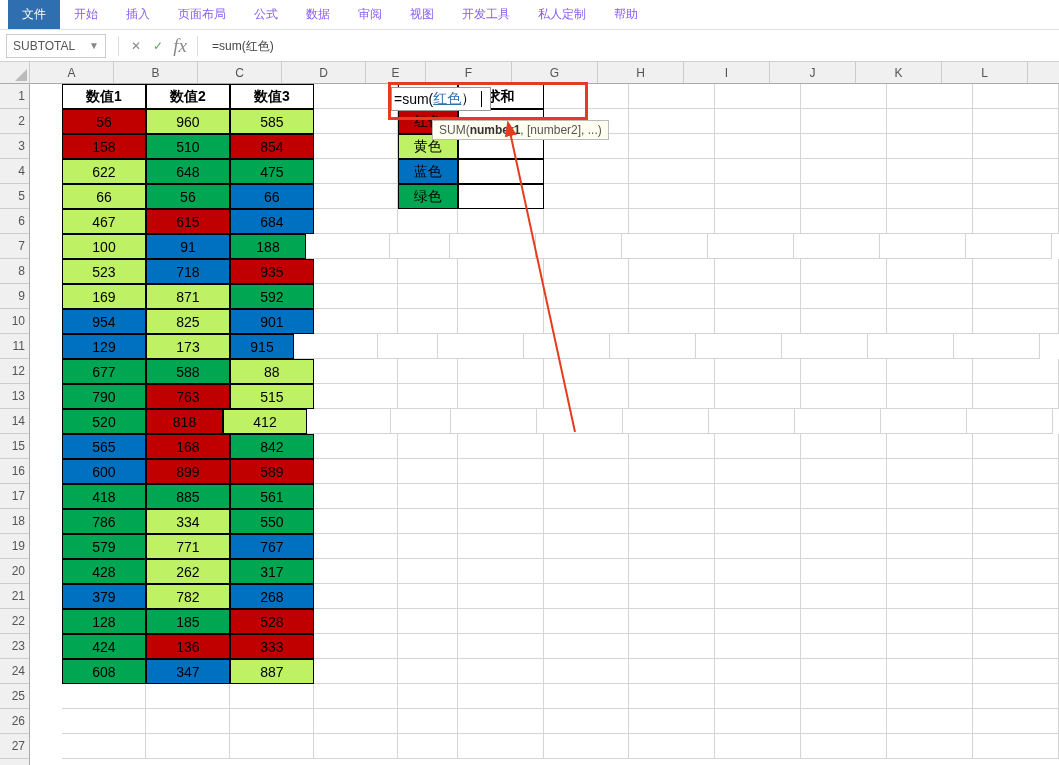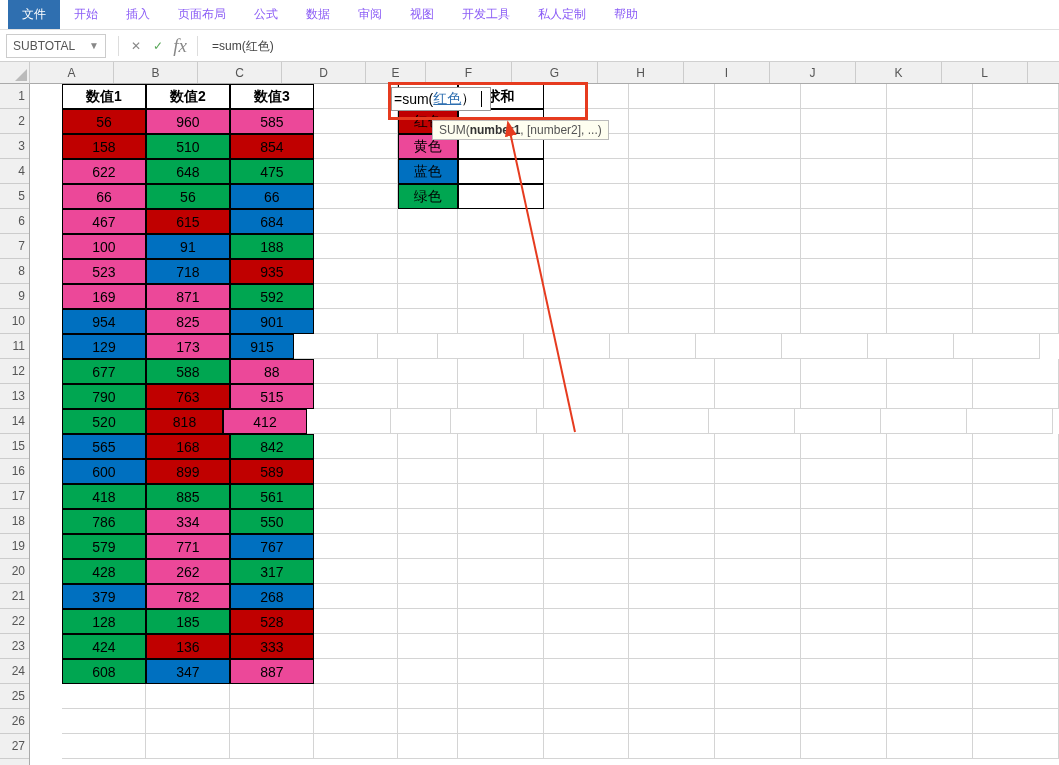--- a/index.html
+++ b/index.html
@@ -131,21 +131,21 @@
     border-bottom: 1px solid #d4d4d4;
     display: flex; align-items: center; justify-content: center;
     position: relative;
     font-size: 14px;
     overflow: visible;
   }
   .hdr { font-weight: bold; background: #fff; }
   .bordered { border: 1px solid #000 !important; }
   
   .bg-red { background: #c00000; }
-  .bg-yellow { background: #ec4899; }
+  .bg-yellow { background: #bef264; }
   .bg-green { background: #00a651; }
   .bg-blue { background: #0070c0; }
   .fg-black { color: #000; }
   
   .editing-box {
     position: absolute;
     border: 3px solid #e63b1f;
     left: 388px;
     top: 20px;
     width: 200px;
@@ -350,21 +350,21 @@
         <div class="cell" style="width: 86px;"></div>
         <div class="cell" style="width: 86px;"></div>
         <div class="cell" style="width: 86px;"></div>
         <div class="cell" style="width: 86px;"></div>
         <div class="cell" style="width: 86px;"></div>
         <div class="cell" style="width: 86px;"></div>
       </div>
       <div class="row">
         <div class="cell bg-yellow fg-black bordered" style="width: 84px;">100</div>
         <div class="cell bg-blue fg-black bordered" style="width: 84px;">91</div>
-        <div class="cell bg-green fg-black bordered" style="width: 84px;">188</div>
+        <div class="cell bg-green fg-black bordered" style="width: 76px;">188</div>
         <div class="cell" style="width: 84px;"></div>
         <div class="cell" style="width: 60px;"></div>
         <div class="cell" style="width: 86px;"></div>
         <div class="cell" style="width: 86px;"></div>
         <div class="cell" style="width: 86px;"></div>
         <div class="cell" style="width: 86px;"></div>
         <div class="cell" style="width: 86px;"></div>
         <div class="cell" style="width: 86px;"></div>
         <div class="cell" style="width: 86px;"></div>
       </div>

